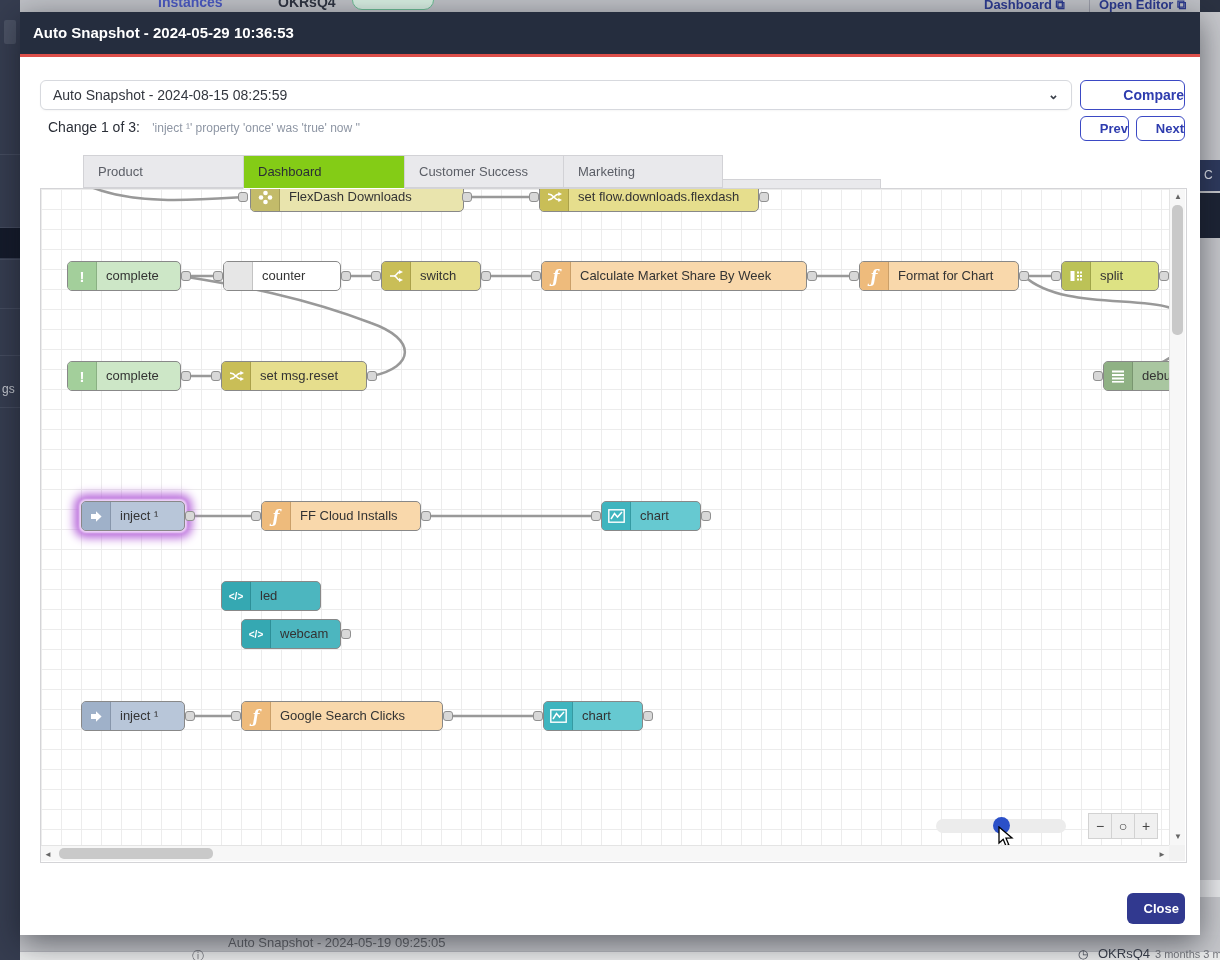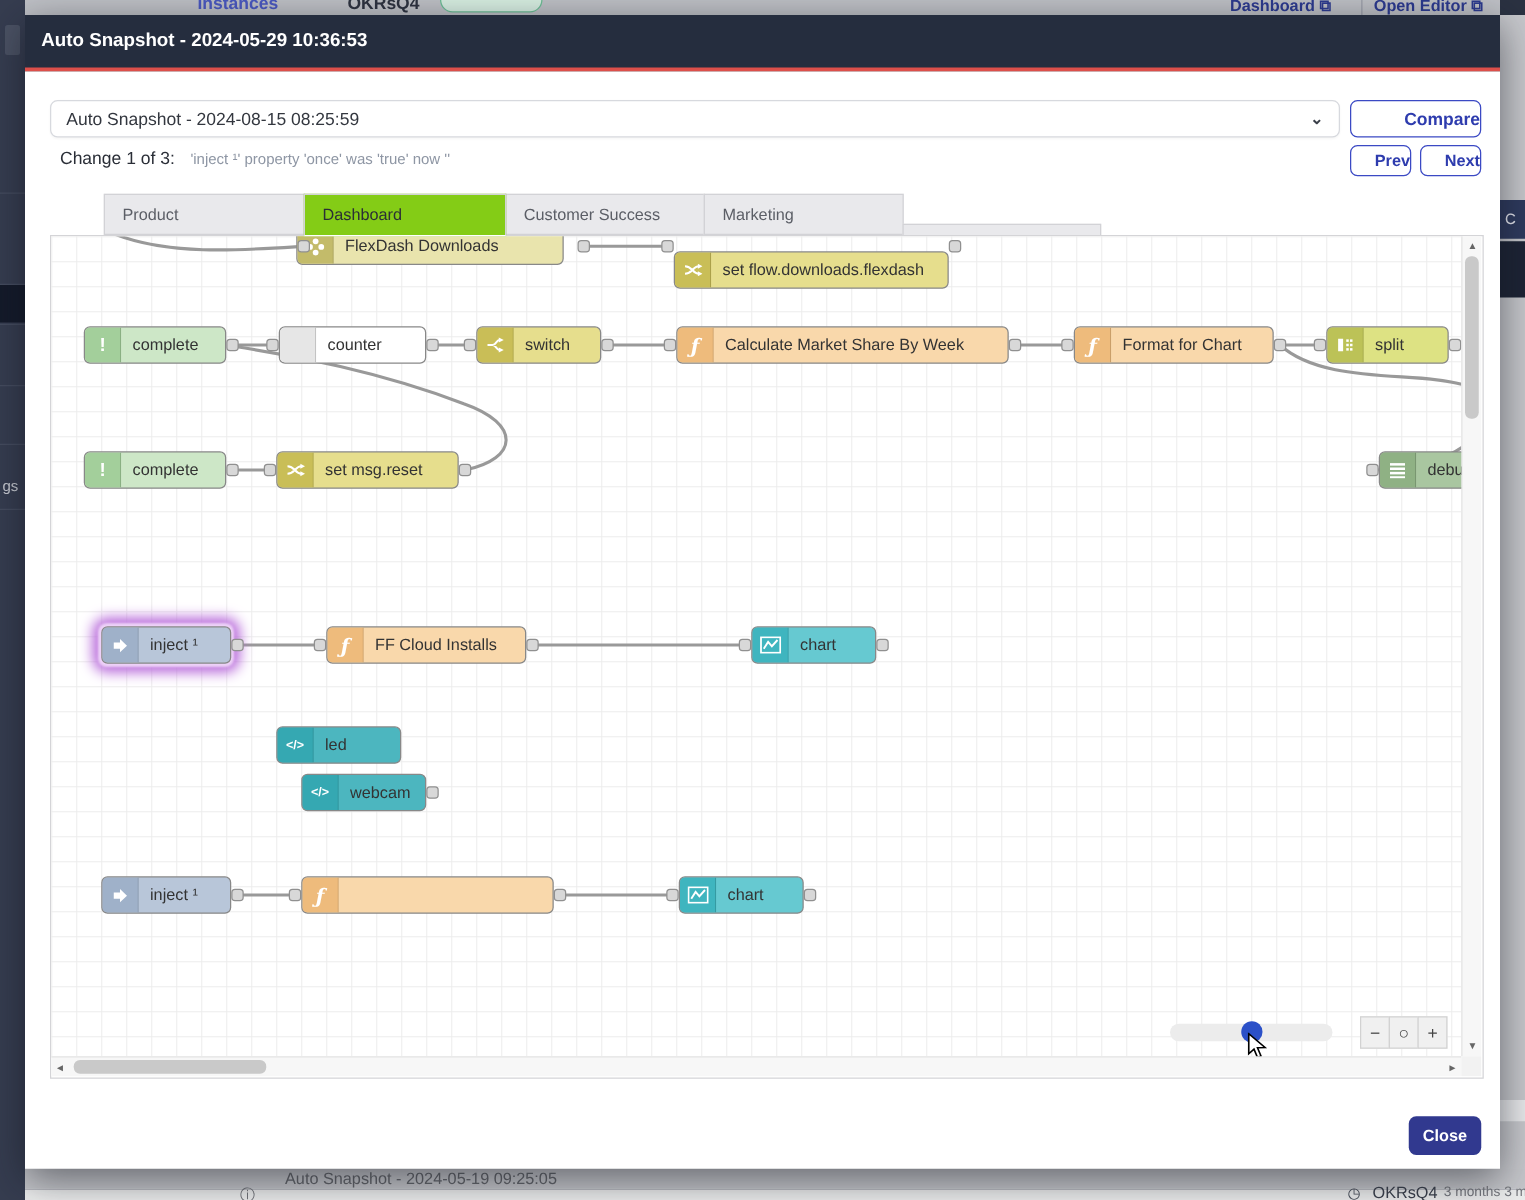--- a/index.html
+++ b/index.html
@@ -62,21 +62,21 @@
   .hscroll{position:absolute;left:0;top:656px;width:1128px;height:16px;background:#f7f7f7;border-top:1px solid #e4e4e4;box-sizing:border-box;}
   .hscroll .thumb{position:absolute;left:18px;top:2px;width:154px;height:11px;background:#c9c9c9;border-radius:5px;}
   .sb-arrow{position:absolute;color:#666;font-size:8px;line-height:10px;}
   .corner{position:absolute;left:1128px;top:656px;width:16px;height:16px;background:#f2f2f2;}
   
   .zoom-slider{position:absolute;left:895px;top:630px;width:130px;height:14px;background:#ececec;border-radius:7px;z-index:4;}
   .zoom-thumb{position:absolute;left:57px;top:-2px;width:17px;height:17px;border-radius:50%;background:#2b50c8;}
   .zoom-btns{position:absolute;left:1048px;top:624px;display:flex;z-index:4;}
   .zoom-btn{width:24px;height:26px;background:#f0f0f0;border:1px solid #d2d2d2;margin-left:-1px;text-align:center;line-height:24px;font-size:14px;color:#444;box-sizing:border-box;cursor:pointer;}
   .cursor{position:absolute;left:956px;top:637px;z-index:6;}
-  .btn-close{position:absolute;left:1107px;top:881px;width:58px;height:31px;background:#31398f;border:none;border-radius:6px;color:#fff;font-weight:700;font-size:13px;cursor:pointer;}
+  .btn-close{position:absolute;left:1107px;top:881px;width:58px;height:31px;background:#31398f;border:none;border-radius:6px;color:#fff;font-weight:700;font-size:13px;cursor:pointer;text-align:right;}
 </style>
 </head>
 <body>
 
 <div id="screen">
 
   <div class="bg-sidebar">
     <div class="mini-box"></div>
     <div class="sep" style="top:154px"></div>
       <div class="sep" style="top:227px"></div>
@@ -165,36 +165,36 @@
         <div class="zoom-btns">
           <div class="zoom-btn">−</div>
           <div class="zoom-btn">○</div>
           <div class="zoom-btn">+</div>
         </div>
         <div class="cursor">
           <svg width="18" height="22" viewBox="0 0 18 22">
             <path d="M2 1 L2 17 L6.2 13.3 L9 20 L11.8 18.8 L9 12.2 L15 12 Z" fill="#fff" stroke="#000" stroke-width="1.3"></path>
           </svg>
         </div>
-      <div class="node" style="left: 196px; top: -7px; width: 214px; background: rgb(233, 228, 173);">
+      <div class="node" style="left: 209px; top: -7px; width: 214px; background: rgb(233, 228, 173);">
             <div class="icon-box" style="background: rgb(195, 187, 106);">
               <svg width="15" height="15" viewBox="0 0 15 15">
                 <g fill="#fff">
                   <circle cx="7.5" cy="3" r="2.3"></circle>
                   <circle cx="7.5" cy="12" r="2.3"></circle>
                   <circle cx="3" cy="7.5" r="2.3"></circle>
                   <circle cx="12" cy="7.5" r="2.3"></circle>
                 </g>
               </svg>
             </div>
             <div class="node-label">FlexDash Downloads</div>
           </div>
           <div class="port" style="left: 197px; top: 3px;"></div>
           <div class="port" style="left: 421px; top: 3px;"></div>
-          <div class="node" style="left: 498px; top: -7px; width: 220px; background: rgb(230, 222, 141); margin-top: 19px;">
+          <div class="node" style="left: 498px; top: -7px; width: 220px; background: rgb(230, 222, 141);">
             <div class="icon-box" style="background: rgb(201, 190, 87);">
               <svg width="15" height="14" viewBox="0 0 15 14">
                 <path d="M1 4 C7 4 7 10 12 10 M1 10 C7 10 7 4 12 4" stroke="#fff" stroke-width="1.6" fill="none"></path>
                 <path d="M11.3 2 L15 4 L11.3 6 Z" fill="#fff"></path>
                 <path d="M11.3 8 L15 10 L11.3 12 Z" fill="#fff"></path>
               </svg>
             </div>
             <div class="node-label">set flow.downloads.flexdash</div>
           </div>
           <div class="port" style="left: 488px; top: 3px;"></div>
@@ -338,20 +338,21 @@
                 <path d="M2 4 h5 V1.2 L12.6 6.5 7 11.8 V9 H2 Z" fill="#fff"></path>
               </svg>
             </div>
             <div class="node-label">inject ¹</div>
           </div>
           <div class="port" style="left: 144px; top: 522px;"></div>
           <div class="node" style="left: 200px; top: 512px; width: 202px; background: rgb(249, 216, 171);">
             <div class="icon-box" style="background: rgb(238, 187, 124);">
               <span style="font-family:'DejaVu Serif',serif;font-style:italic;font-weight:700;font-size:16px">ƒ</span>
             </div>
+            <div class="node-label">Google Search Clicks</div>
           </div>
           <div class="port" style="left: 190px; top: 522px;"></div>
           <div class="port" style="left: 402px; top: 522px;"></div>
           <div class="node" style="left: 502px; top: 512px; width: 100px; background: rgb(102, 201, 209);">
             <div class="icon-box" style="background: rgb(63, 181, 191);">
               <svg width="17" height="14" viewBox="0 0 17 14">
                 <rect x="0.8" y="0.8" width="15.4" height="12.4" fill="none" stroke="#fff" stroke-width="1.4"></rect>
                 <polyline points="3,10 6.5,4.5 9.5,8 14,3" fill="none" stroke="#fff" stroke-width="1.5"></polyline>
               </svg>
             </div>

